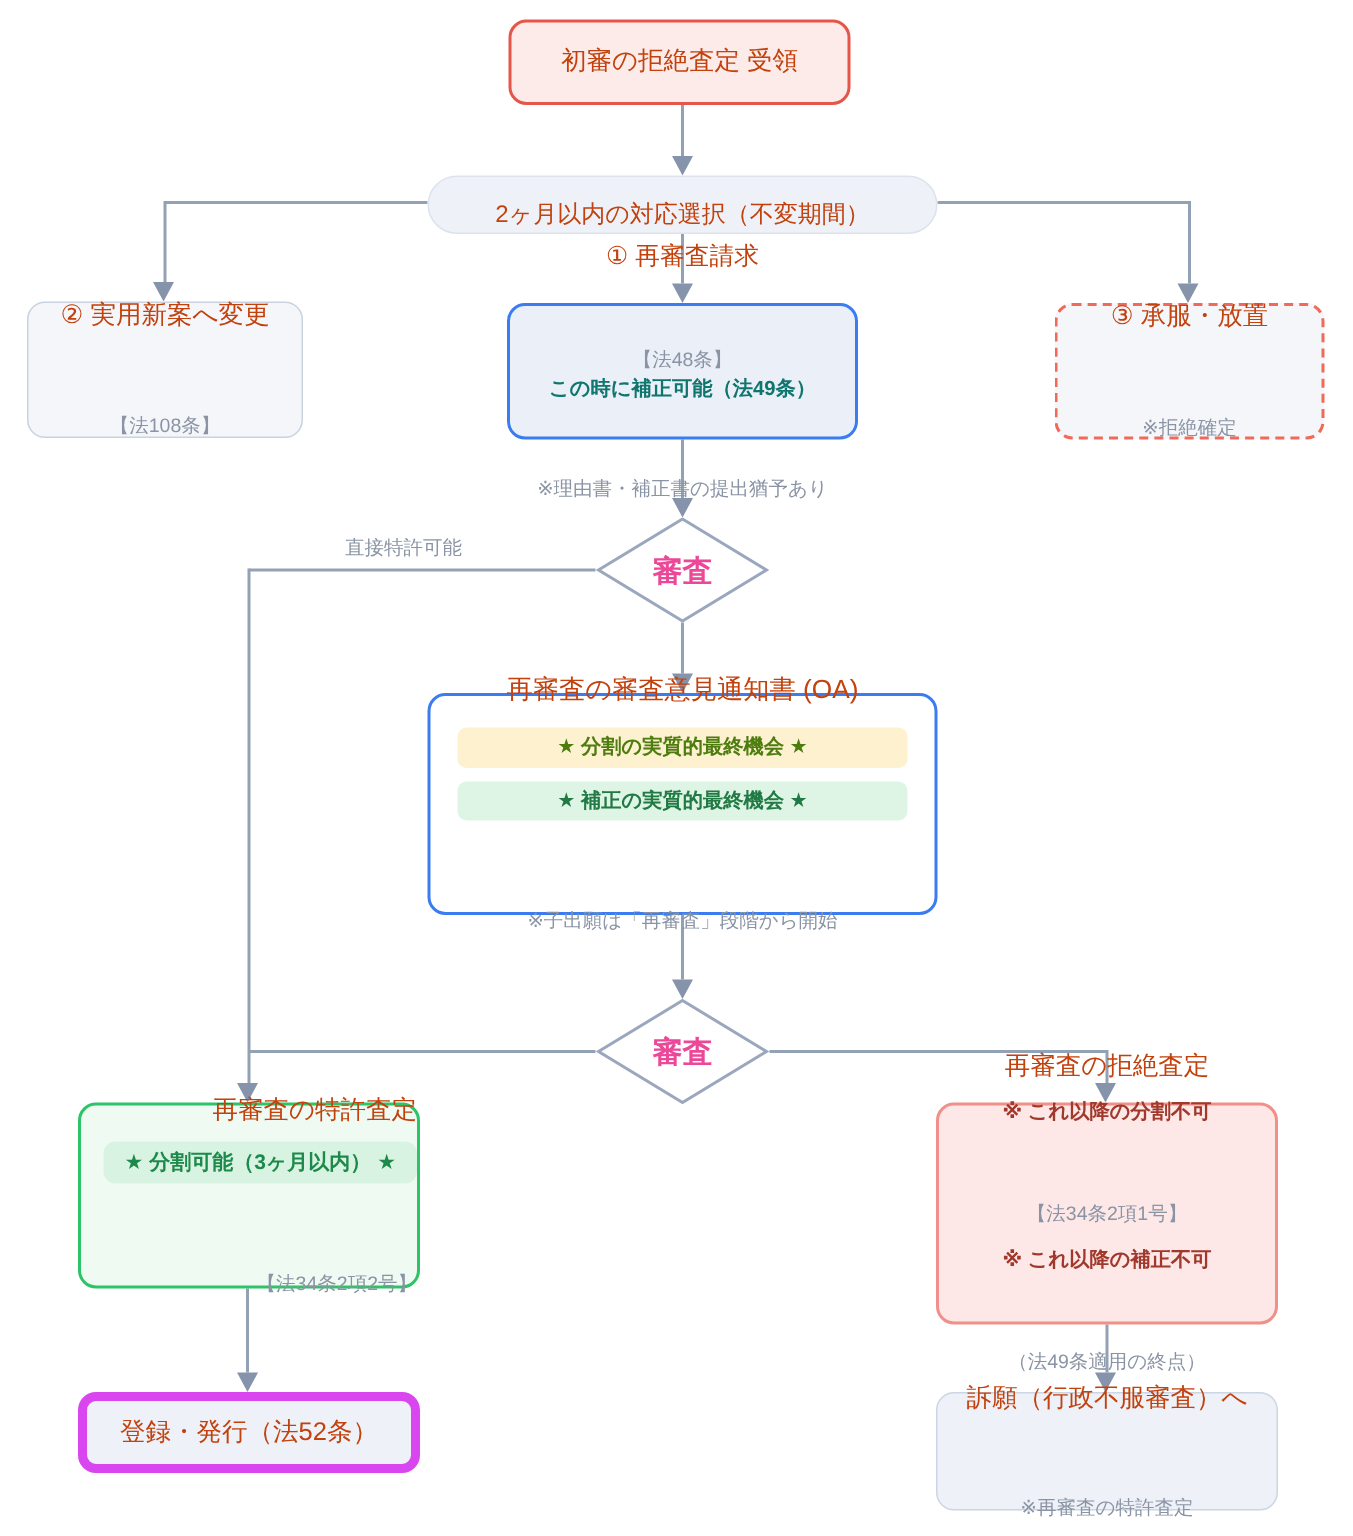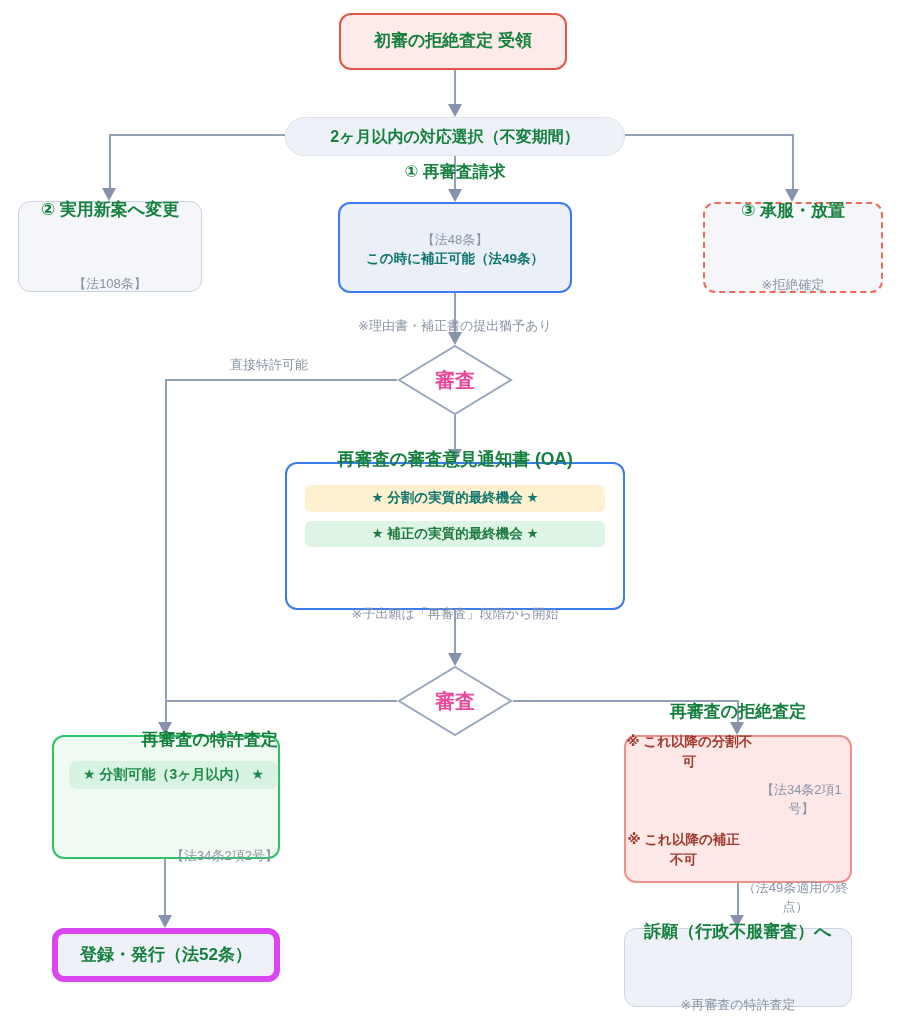--- a/index.html
+++ b/index.html
@@ -2,45 +2,45 @@
 <html><head>
 <meta charset="utf-8">
 <style>
   html,body{margin:0;padding:0;background:#ffffff;}
   body{font-family:"Liberation Sans","DejaVu Sans",sans-serif;}
   #canvas{position:relative;width:902px;height:1024px;background:#ffffff;overflow:hidden;}
 
   
   .node{position:absolute;box-sizing:border-box;display:flex;flex-direction:column;
         align-items:center;justify-content:center;text-align:center;border-radius:12px;}
-  .title{font-weight:700;color:#15803d;font-size:17px;line-height:1.35;}
+  .title{font-weight:400;color:#c2410c;font-size:17px;line-height:1.35;}
   .sub{color:#8a94a4;font-size:13px;line-height:1.5;margin-top:48px;}
   .blue-text{color:#0f766e;font-size:13.5px;font-weight:700;line-height:1.5;}
   .red-text{color:#a0392c;font-size:13.5px;font-weight:700;line-height:1.5;}
 
   
   .n-start{left:339px;top:13px;width:228px;height:57px;background:#fcebe9;border:2px solid #e5564a;}
-  .n-pill{left:285px;top:117px;width:340px;height:39px;background:#eef2f8;border:1px solid #dde3ec;border-radius:20px;}
+  .n-pill{left:285px;top:117px;width:340px;height:39px;background:#eef2f8;border:1px solid #dde3ec;border-radius:20px;justify-content:flex-end;}
   .n-pill .title{font-size:16px;}
   .n-utility{left:18px;top:201px;width:184px;height:91px;background:#f4f6fa;border:1px solid #c9d3e0;gap:4px;}
   .n-reexam{left:338px;top:202px;width:234px;height:91px;background:#eaeff8;border:2px solid #3b7cf0;}
   .n-reexam .title{font-size:16.5px;margin-bottom:1px;}
   .n-reexam .sub{line-height:1.4;}
   .n-accept{left:703px;top:202px;width:180px;height:91px;background:#f4f6fa;border:2px dashed #f2695a;gap:4px;}
   .n-oa{left:285px;top:462px;width:340px;height:148px;background:#ffffff;border:2px solid #3b7cf0;gap:9px;}
   .n-oa .title{font-size:17.5px;margin-bottom:4px;}
   .band{width:300px;box-sizing:border-box;border-radius:6px;font-size:13.5px;font-weight:700;
         padding:5px 0;line-height:1.25;}
-  .band-yellow{background:#fdf1cf;color:#0f766e;}
+  .band-yellow{background:#fdf1cf;color:#4d7c0f;}
   .band-green{background:#def5e6;color:#217a43;}
   .n-grant{left:52px;top:735px;width:228px;height:124px;background:#eefaf2;border:2px solid #2dc468;gap:9px;align-items:flex-end;}
   .band-grant{width:auto;padding:5px 14px;background:#d9f3e2;color:#1d8a4b;border-radius:8px;font-size:14px;font-weight:700;}
   .n-reject{left:624px;top:735px;width:228px;height:148px;background:#fde7e7;border:2px solid #f0908a;gap:2px;}
   .n-reject .title{margin-bottom:6px;}
-  .n-reject .group{display:flex;flex-direction:row;gap:0;}
+  .n-reject .group{display:flex;flex-direction:column;gap:0;}
   .n-reject .group + .group{margin-top:9px;}
   .n-register{left:52px;top:928px;width:228px;height:54px;background:#eef1f7;border:6px solid #d946ef;}
   .n-appeal{left:624px;top:928px;width:228px;height:79px;background:#eef1f7;border:1px solid #ccd5e3;gap:3px;}
 
   
   .diamond{position:absolute;width:116px;height:70px;}
   .diamond svg{position:absolute;left:0;top:0;}
   .diamond .dlabel{position:absolute;left:0;top:0;width:100%;height:100%;display:flex;
         align-items:center;justify-content:center;font-weight:700;font-size:20px;color:#ec4899;}
   .d-exam1{left:397px;top:345px;}

